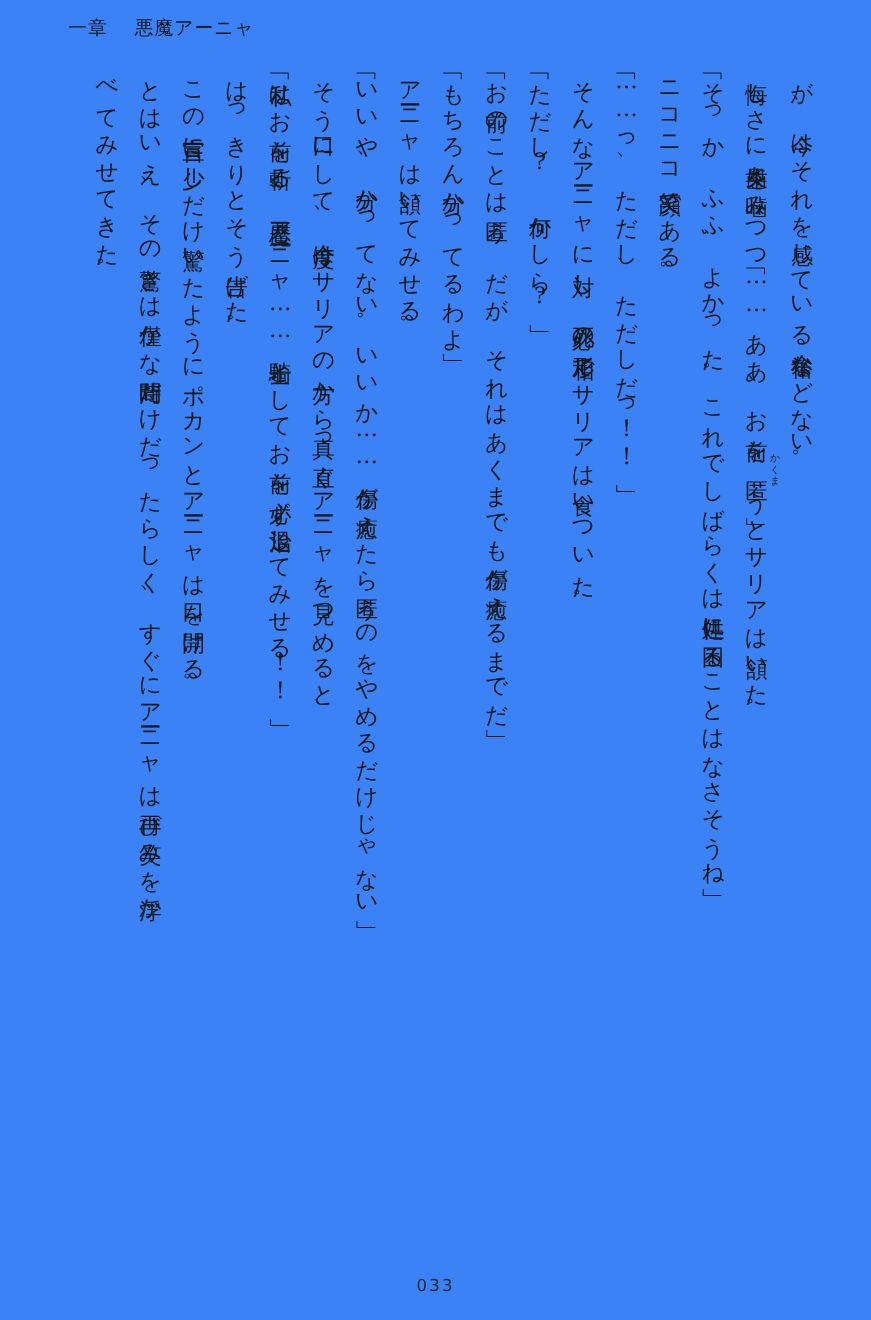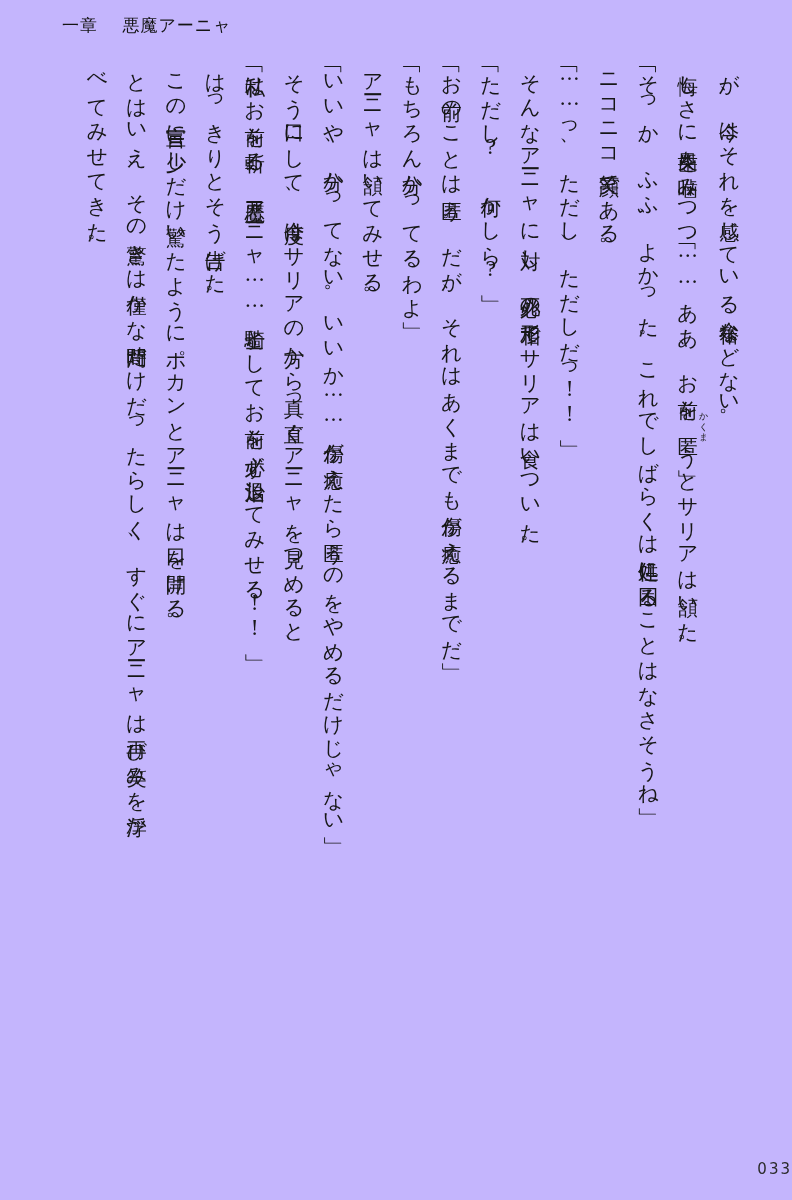--- a/index.html
+++ b/index.html
@@ -14,21 +14,21 @@
     font-family: "DejaVu Serif", "Liberation Serif", serif;
     color: #1a1a1a;
     overflow: hidden;
   }
 
   .page {
     position: absolute;
     top: 0; left: 0;
     width: 792px;
     height: 1200px;
-    background: #c4b5fd;
+    background: #3b82f6;
   }
 
   
   .running-header {
     position: absolute;
     top: 14px;
     left: 62px;
     font-size: 17px;
     letter-spacing: 1px;
     white-space: nowrap;
@@ -69,21 +69,21 @@
     letter-spacing: 0px;
     color: #222;
   }
 
   
   .folio {
     position: absolute;
     bottom: 22px;
     left: 0;
     width: 792px;
-    text-align: right;
+    text-align: center;
     font-size: 15px;
     letter-spacing: 2px;
     color: #2a2a2a;
     font-family: "DejaVu Sans", "Liberation Sans", sans-serif;
   }
 </style>
 </head>
 <body>
 
 <div class="page">

